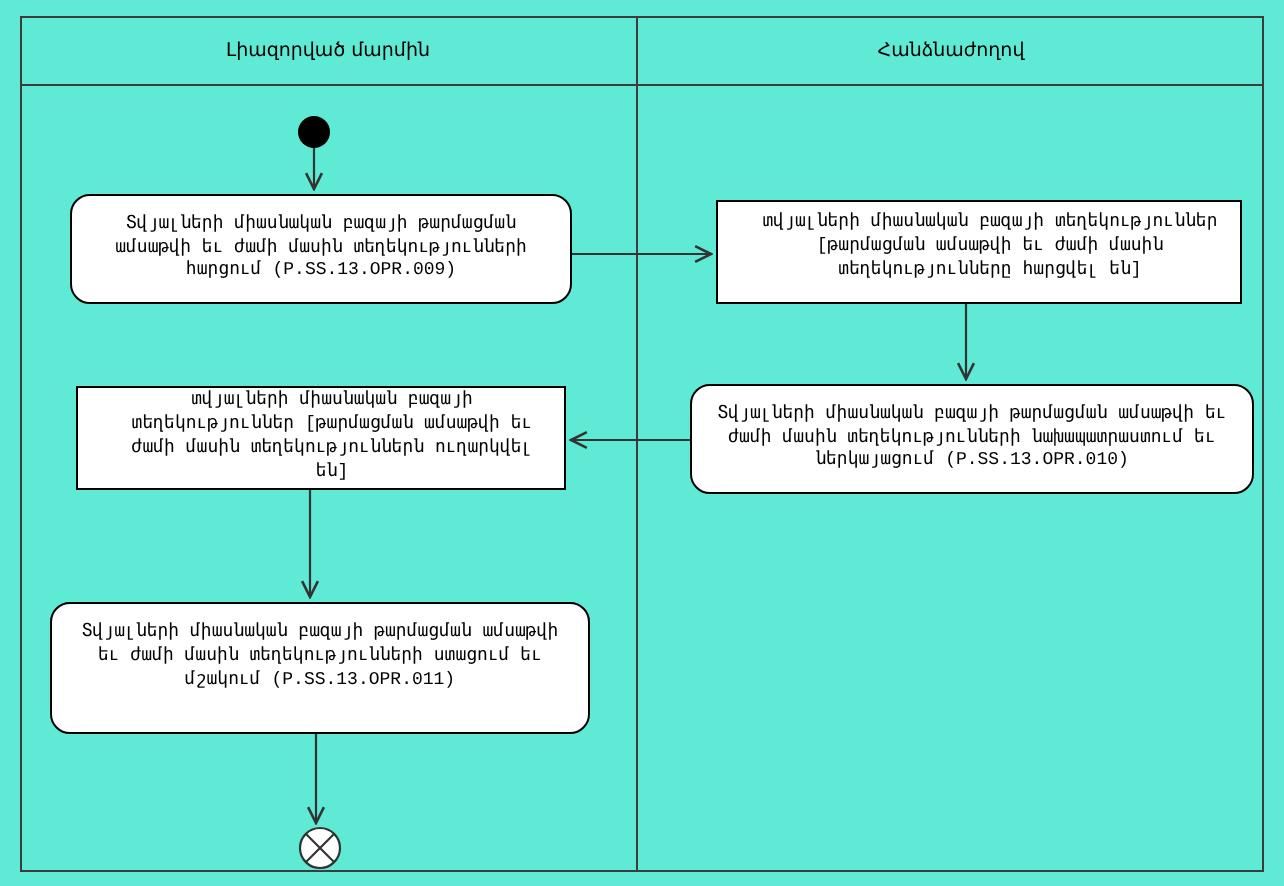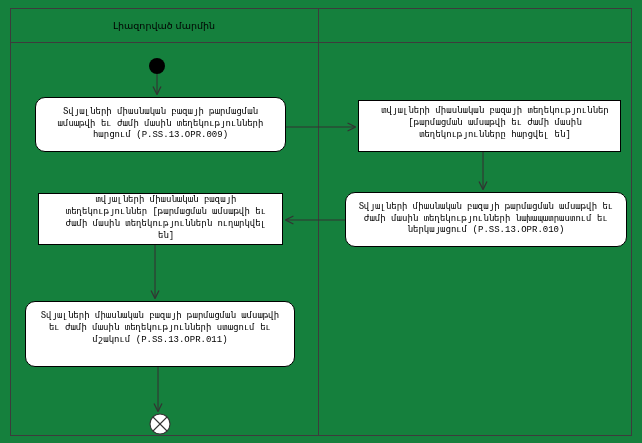--- a/index.html
+++ b/index.html
@@ -1,20 +1,20 @@
 <!DOCTYPE html>
 <html><head>
 <meta charset="utf-8">
 <style>
   html, body { margin: 0; padding: 0; background: #ffffff; }
   #stage {
     position: relative;
     width: 642px;
     height: 443px;
-    background: #15803d;
+    background: #5eead4;
     font-family: "DejaVu Sans", sans-serif;
     color: #000000;
     overflow: hidden;
   }
   .frame {
     position: absolute;
     left: 10px; top: 8px;
     width: 622px; height: 428px;
     border: 1px solid #3c3c3c;
     box-sizing: border-box;
@@ -76,20 +76,23 @@
 
 <div id="stage">
 
   <div class="frame"></div>
   <div class="header-sep"></div>
   <div class="lane-sep"></div>
 
   <div class="lane-header left">
     <span>Լիազորված մարմին</span>
   </div>
+  <div class="lane-header right">
+    <span>Հանձնաժողով</span>
+  </div>
 
   <div class="node action n1">
     <span>Տվյալների միասնական բազայի թարմացման ամսաթվի եւ ժամի մասին տեղեկությունների հարցում (P.SS.13.OPR.009)</span>
   </div>
 
   <div class="node object n2">
     <span>տվյալների միասնական բազայի տեղեկություններ [թարմացման ամսաթվի եւ ժամի մասին տեղեկությունները հարցվել են]</span>
   </div>
 
   <div class="node action n3">

